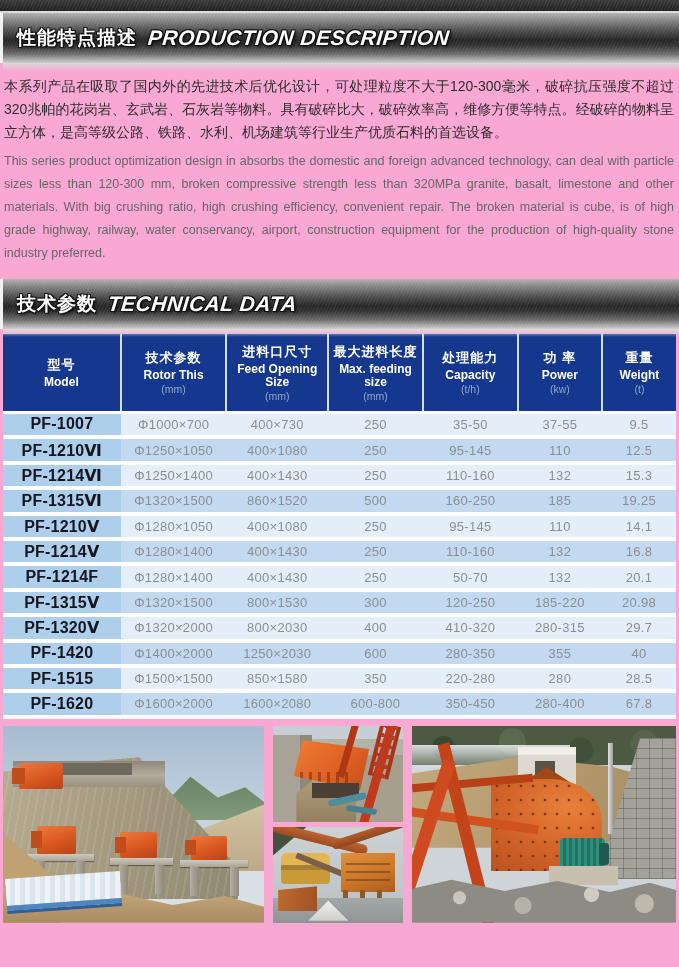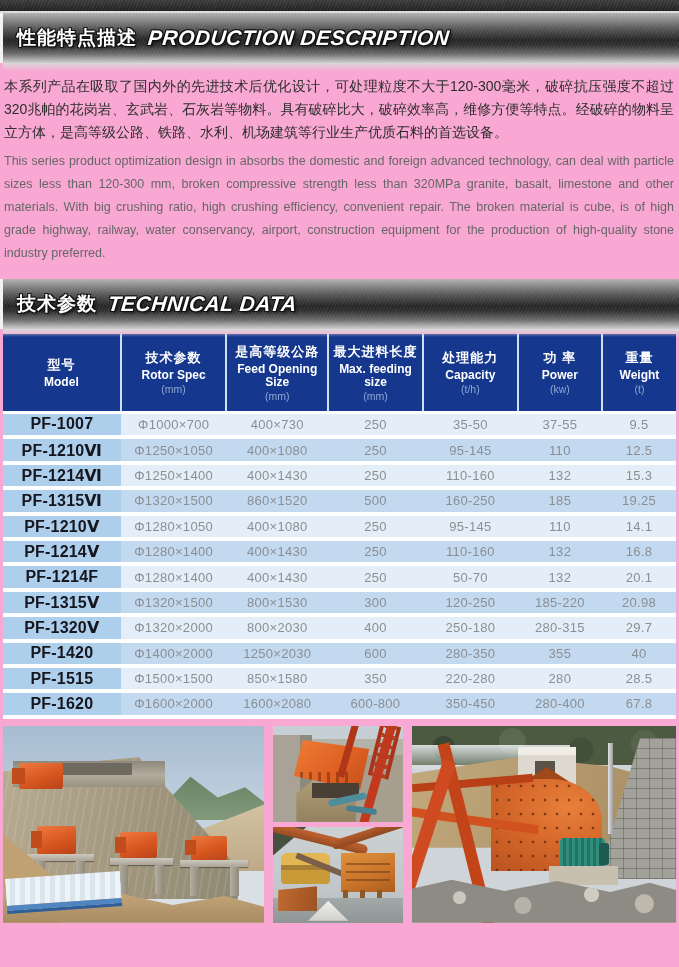--- a/index.html
+++ b/index.html
@@ -249,25 +249,25 @@
         <col style="width:11%">
     </colgroup>
     <thead>
         <tr id="thead-row">
           <th>
             <span class="hcn">型号</span>
             <span class="hen">Model</span>
           </th>
           <th>
             <span class="hcn">技术参数</span>
-            <span class="hen">Rotor Spec</span>
+            <span class="hen">Rotor This</span>
             <span class="hunit">(mm)</span>
           </th>
           <th>
-            <span class="hcn">是高等级公路</span>
+            <span class="hcn">进料口尺寸</span>
             <span class="hen">Feed Opening Size</span>
             <span class="hunit">(mm)</span>
           </th>
           <th>
             <span class="hcn">最大进料长度</span>
             <span class="hen">Max. feeding size</span>
             <span class="hunit">(mm)</span>
           </th>
           <th>
             <span class="hcn">处理能力</span>
@@ -357,21 +357,21 @@
           <td>300</td>
           <td>120-250</td>
           <td>185-220</td>
           <td>20.98</td>
         </tr>
         <tr>
           <td class="model">PF-1320Ⅴ</td>
           <td>Φ1320×2000</td>
           <td>800×2030</td>
           <td>400</td>
-          <td>250-180</td>
+          <td>410-320</td>
           <td>280-315</td>
           <td>29.7</td>
         </tr>
         <tr>
           <td class="model">PF-1420</td>
           <td>Φ1400×2000</td>
           <td>1250×2030</td>
           <td>600</td>
           <td>280-350</td>
           <td>355</td>

